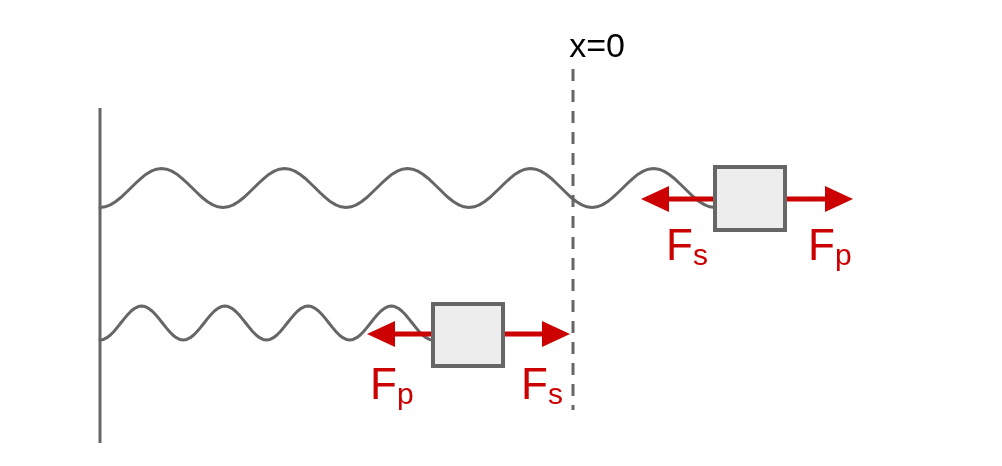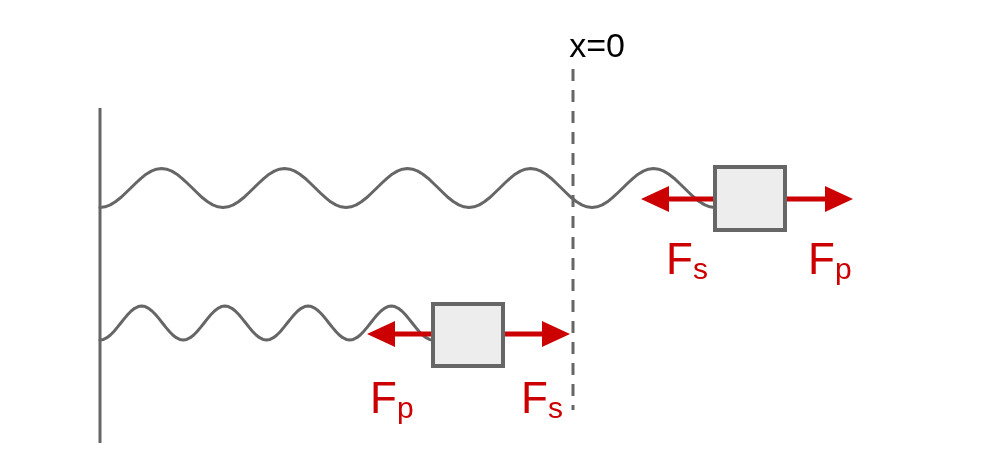--- a/index.html
+++ b/index.html
@@ -19,21 +19,21 @@
   .force-head{fill:var(--force,#cc0000);stroke:none;}
   .block{fill:var(--block-fill,#ededed);stroke:var(--structure,#666);stroke-width:4;}
 
   .axis-label{
     position:absolute;left:568px;top:27px;width:57px;
     text-align:right;font-size:34px;line-height:1.1;
     color:var(--axis,#000);
   }
   .force-label{
     position:absolute;font-size:44px;line-height:1;
-    color:var(--force,#cc0000);white-space:nowrap;margin-top:14px;
+    color:var(--force,#cc0000);white-space:nowrap;
   }
   .force-label .sub{font-size:30px;vertical-align:-5px;}
   .fl-top-left{left:666px;top:223px;}
   .fl-top-right{left:808px;top:223px;}
   .fl-bottom-left{left:370px;top:362px;}
   .fl-bottom-right{left:521px;top:362px;}
 </style>
 </head>
 <body>
 

